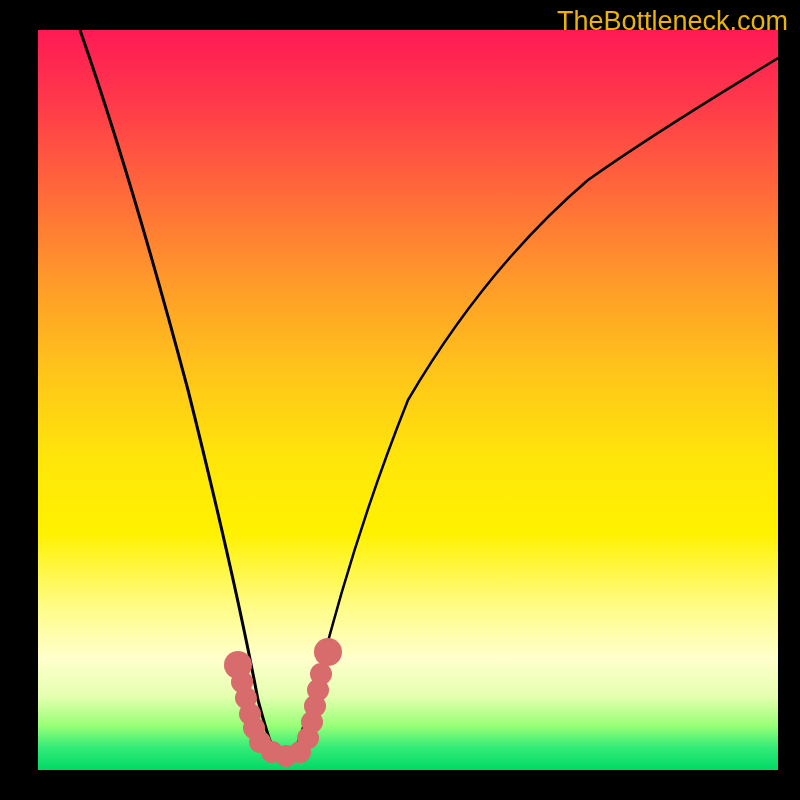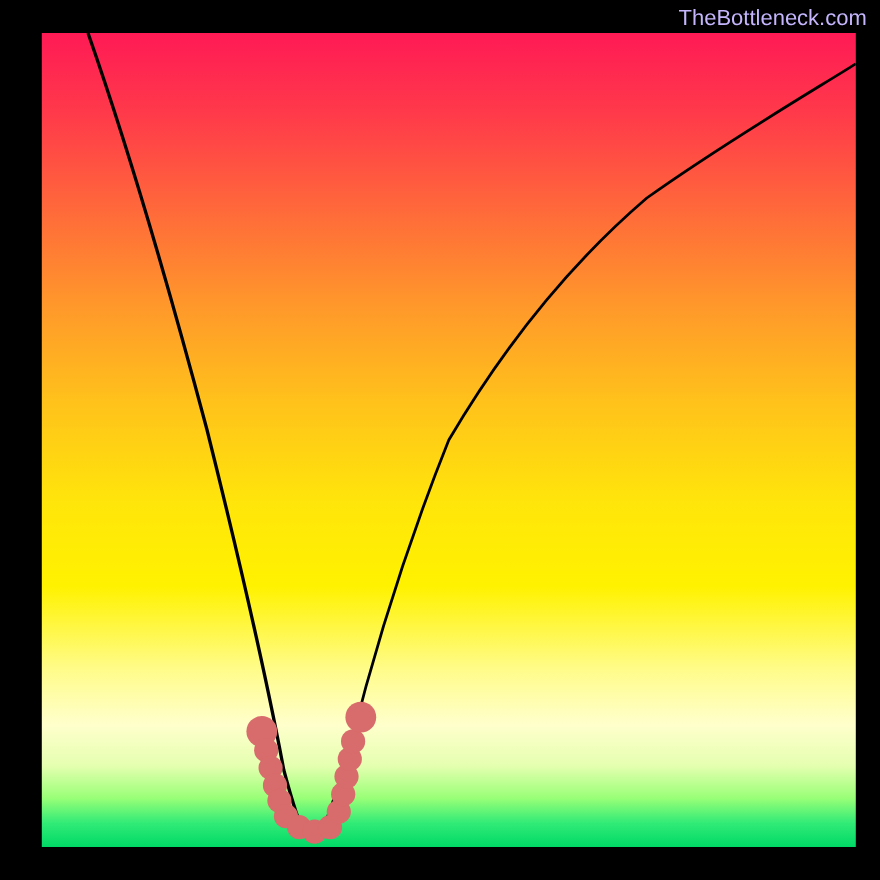--- a/index.html
+++ b/index.html
@@ -8,22 +8,22 @@
     height: 800px;
     background: #000;
     position: relative;
     overflow: hidden;
     font-family: Arial, sans-serif;
   }
   .watermark {
     position: absolute;
     top: 6px;
     right: 12px;
-    color: #c4b5fd;
-    font-size: 20px;
+    color: #eab308;
+    font-size: 27px;
     font-weight: 500;
     z-index: 10;
   }
   .plot-area {
     position: absolute;
     left: 38px;
     top: 30px;
     width: 740px;
     height: 740px;
     background: linear-gradient(to bottom,

